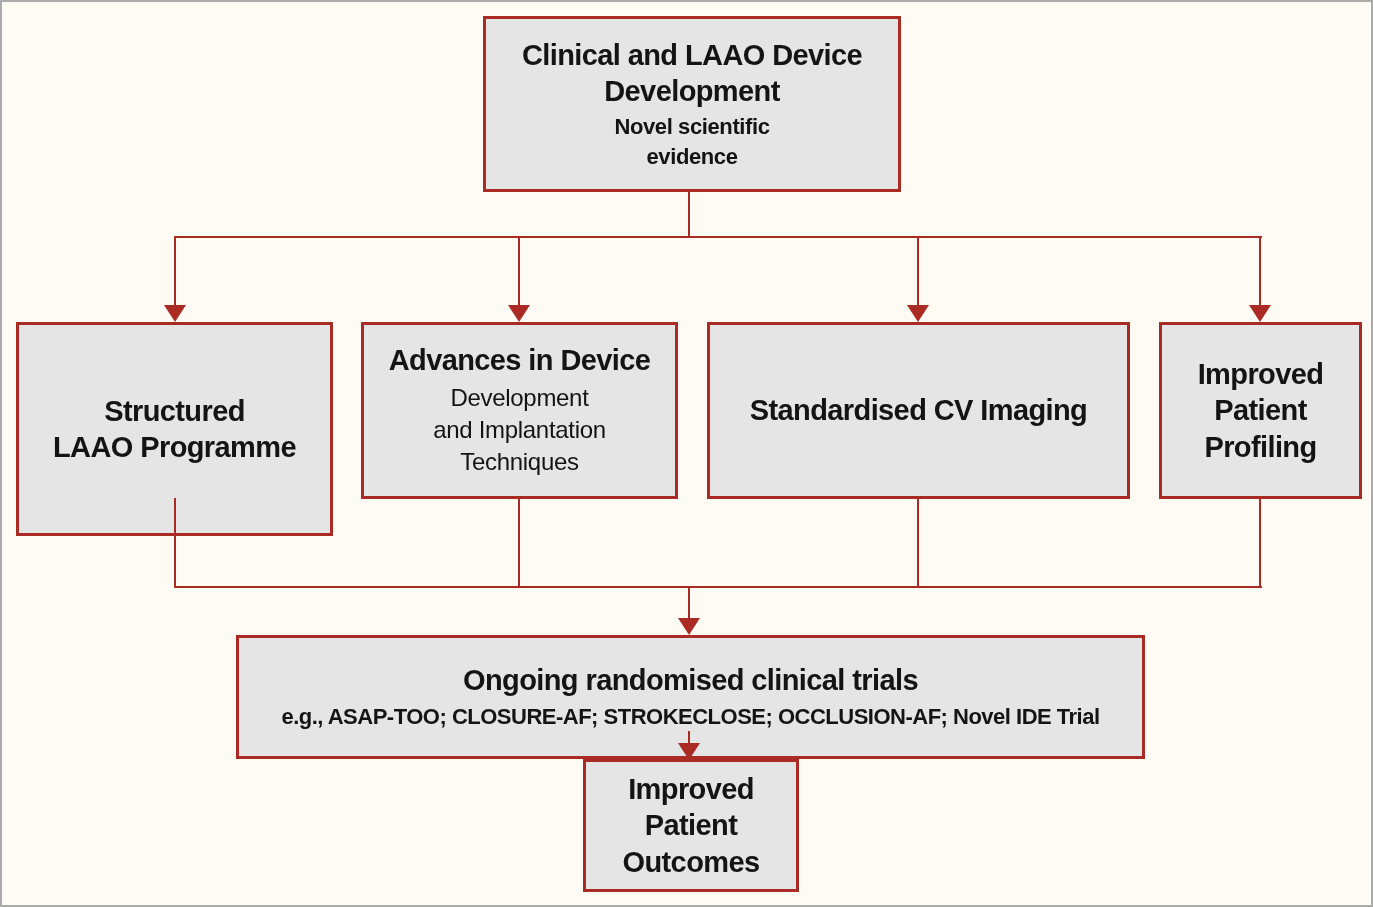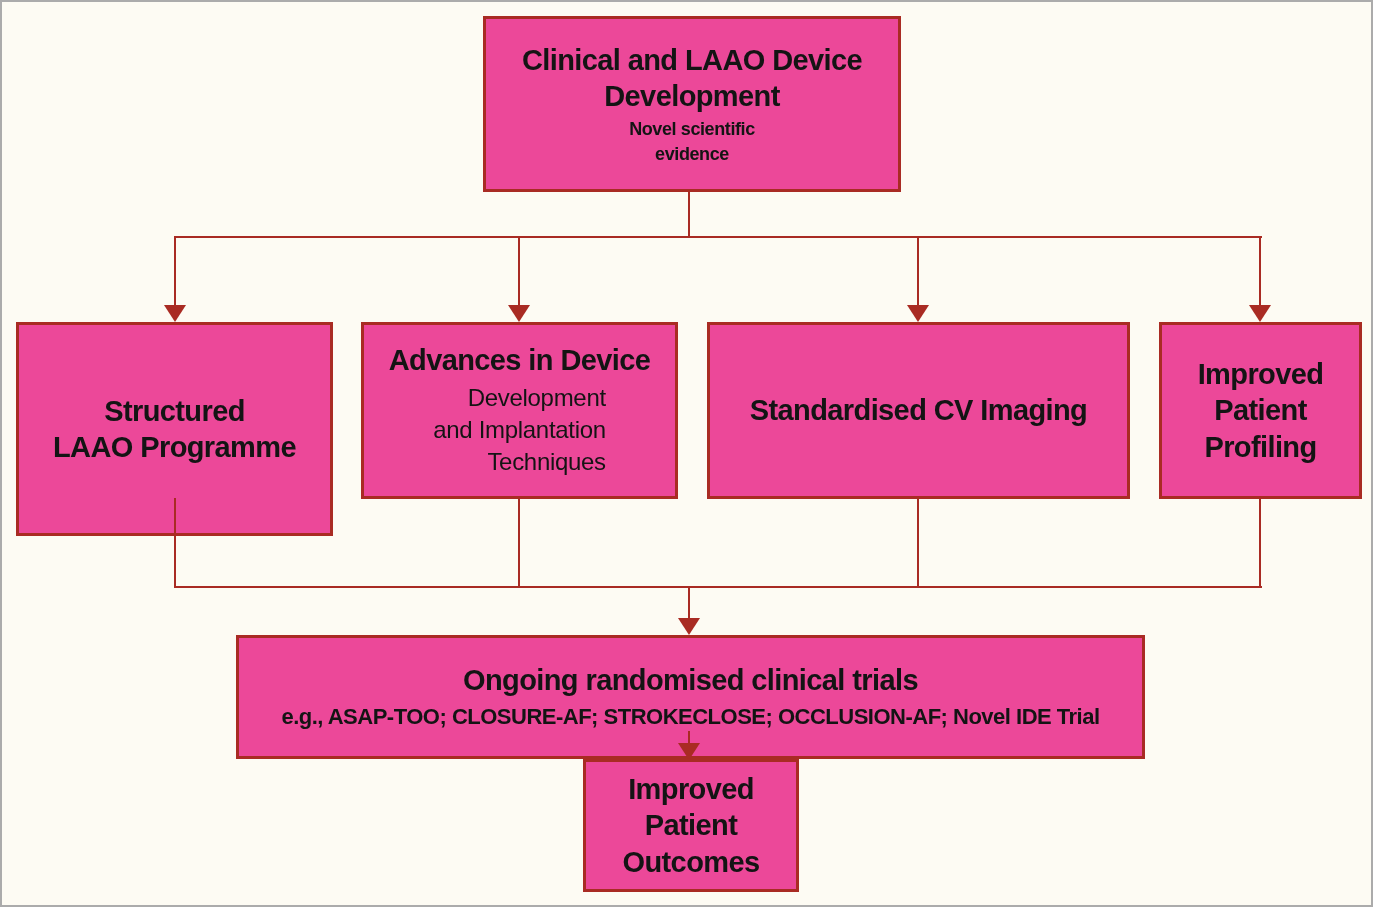--- a/index.html
+++ b/index.html
@@ -10,21 +10,21 @@
     box-sizing: border-box;
     background: #FDFBF3;
     border: 2px solid #ABABAB;
     font-family: "Liberation Sans", sans-serif;
     color: #141414;
     overflow: hidden;
   }
   .box {
     position: absolute;
     box-sizing: border-box;
-    background: #ec4899;
+    background: #e5e5e5;
     border: 3px solid #A92B23;
     display: flex;
     flex-direction: column;
     align-items: center;
     justify-content: center;
     text-align: center;
     padding: 8px 10px;
   }
   .box-title {
     font-weight: bold;
@@ -35,21 +35,21 @@
   }
   .box-sub {
     font-size: 24px;
     line-height: 1.35;
     letter-spacing: -0.3px;
     white-space: pre-line;
     margin-top: 3px;
   }
   .box-sub.bold {
     font-weight: bold;
-    font-size: 18px;
+    font-size: 22px;
     letter-spacing: -0.4px;
   }
   .box-sub.trials {
     font-weight: bold;
     font-size: 22px;
     letter-spacing: -0.5px;
     margin-top: 4px;
   }
   .line {
     position: absolute;
@@ -89,21 +89,21 @@
   <div class="arrow-down" style="left:905px; top:303px;"></div>
 
   <div class="line" style="left:1257px; top:234px; width:2px; height:71px;"></div>
   <div class="arrow-down" style="left:1247px; top:303px;"></div>
 
   <div class="box" style="left:14px; top:320px; width:317px; height:214px;">
     <div class="box-title">Structured
 LAAO Programme</div>
   </div>
 
-  <div class="box" style="left:359px; top:320px; width:317px; height:177px;text-align:right;">
+  <div class="box" style="left:359px; top:320px; width:317px; height:177px;">
     <div class="box-title">Advances in Device</div>
     <div class="box-sub">Development
 and Implantation
 Techniques</div>
   </div>
 
   <div class="box" style="left:705px; top:320px; width:423px; height:177px;gap:40px;">
     <div class="box-title">Standardised CV Imaging</div>
   </div>
 

